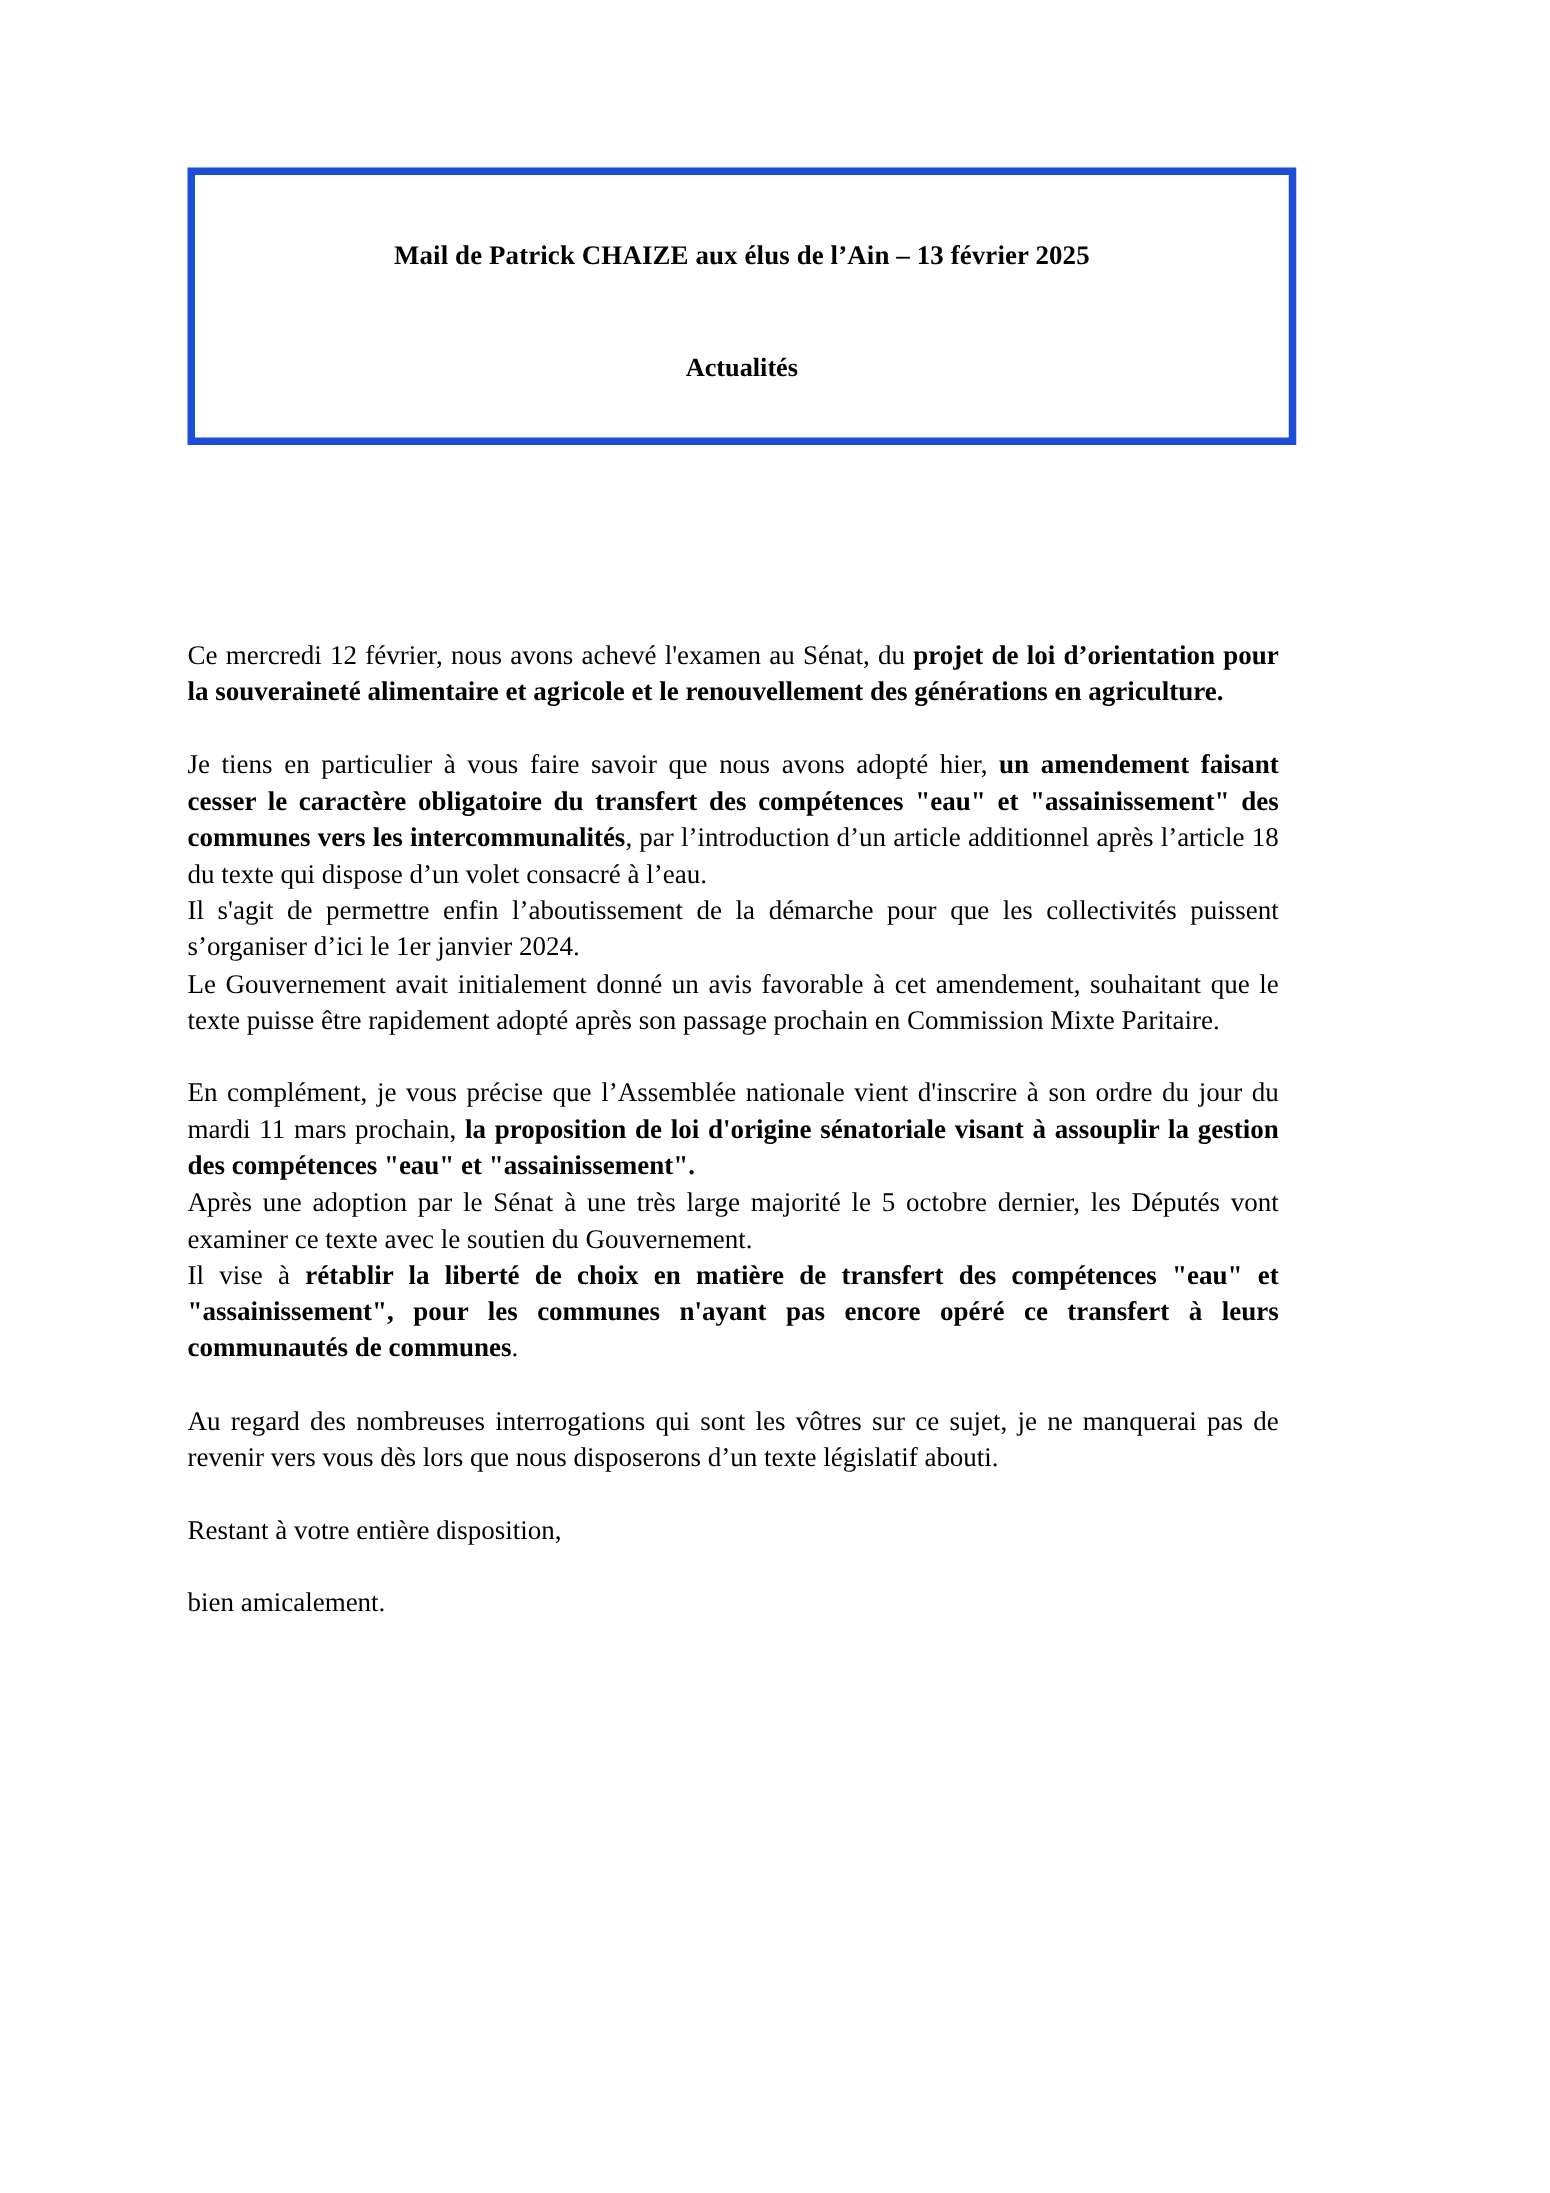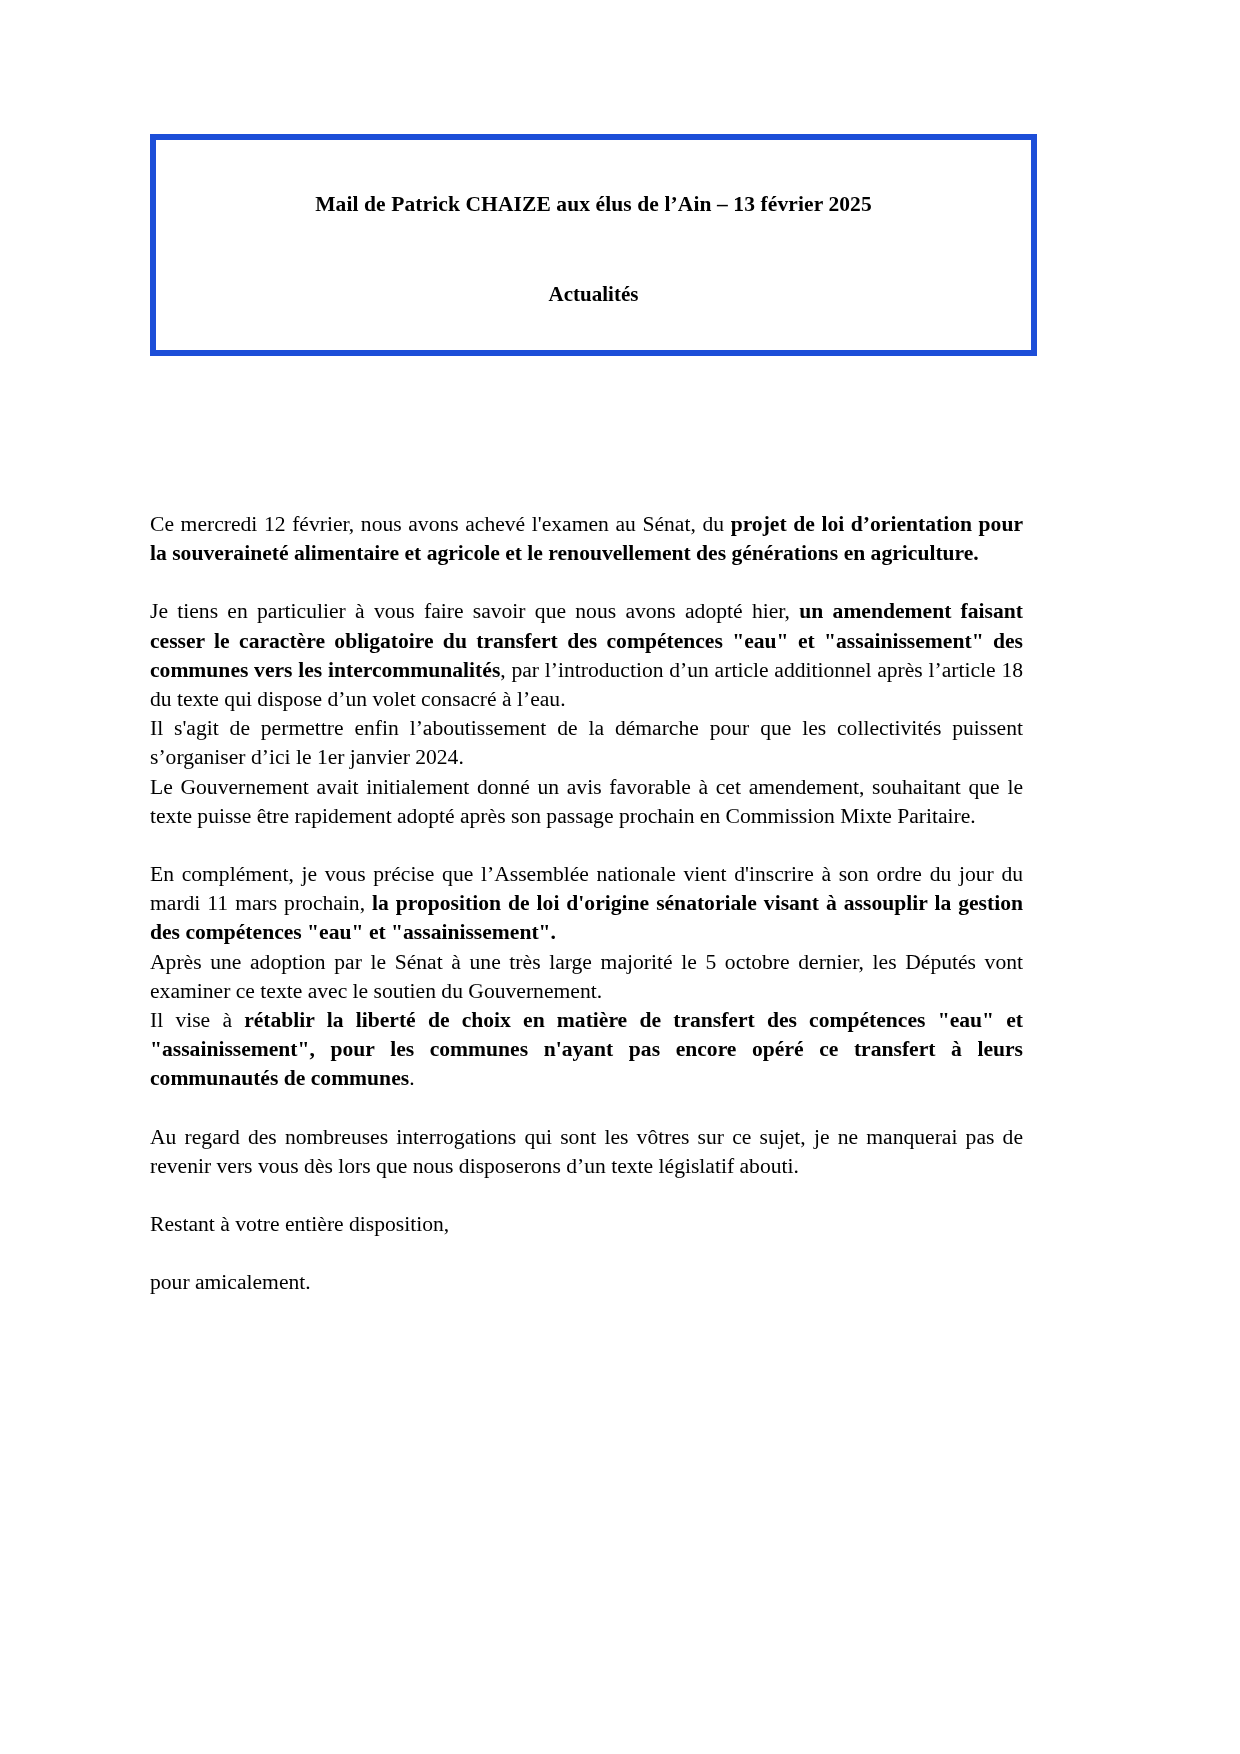--- a/index.html
+++ b/index.html
@@ -113,17 +113,17 @@
 
 
       <p class="para tight">Après une adoption par le Sénat à une très large majorité le 5 octobre dernier, les Députés vont examiner ce texte avec le soutien du Gouvernement.</p>
 
       <p class="para tight"><span>Il vise à </span><span class="b">rétablir la liberté de choix en matière de transfert des compétences "eau" et "assainissement", pour les communes n'ayant pas encore opéré ce transfert à leurs communautés de communes</span><span>.</span></p>
 
       <p class="para spaced">Au regard des nombreuses interrogations qui sont les vôtres sur ce sujet, je ne manquerai pas de revenir vers vous dès lors que nous disposerons d’un texte législatif abouti.</p>
 
       <p class="para spaced">Restant à votre entière disposition,</p>
 
-      <p class="para spaced">pour amicalement.</p>
+      <p class="para spaced">bien amicalement.</p>
 
     </div>
   </div>
 </div>
 
 </body></html>

